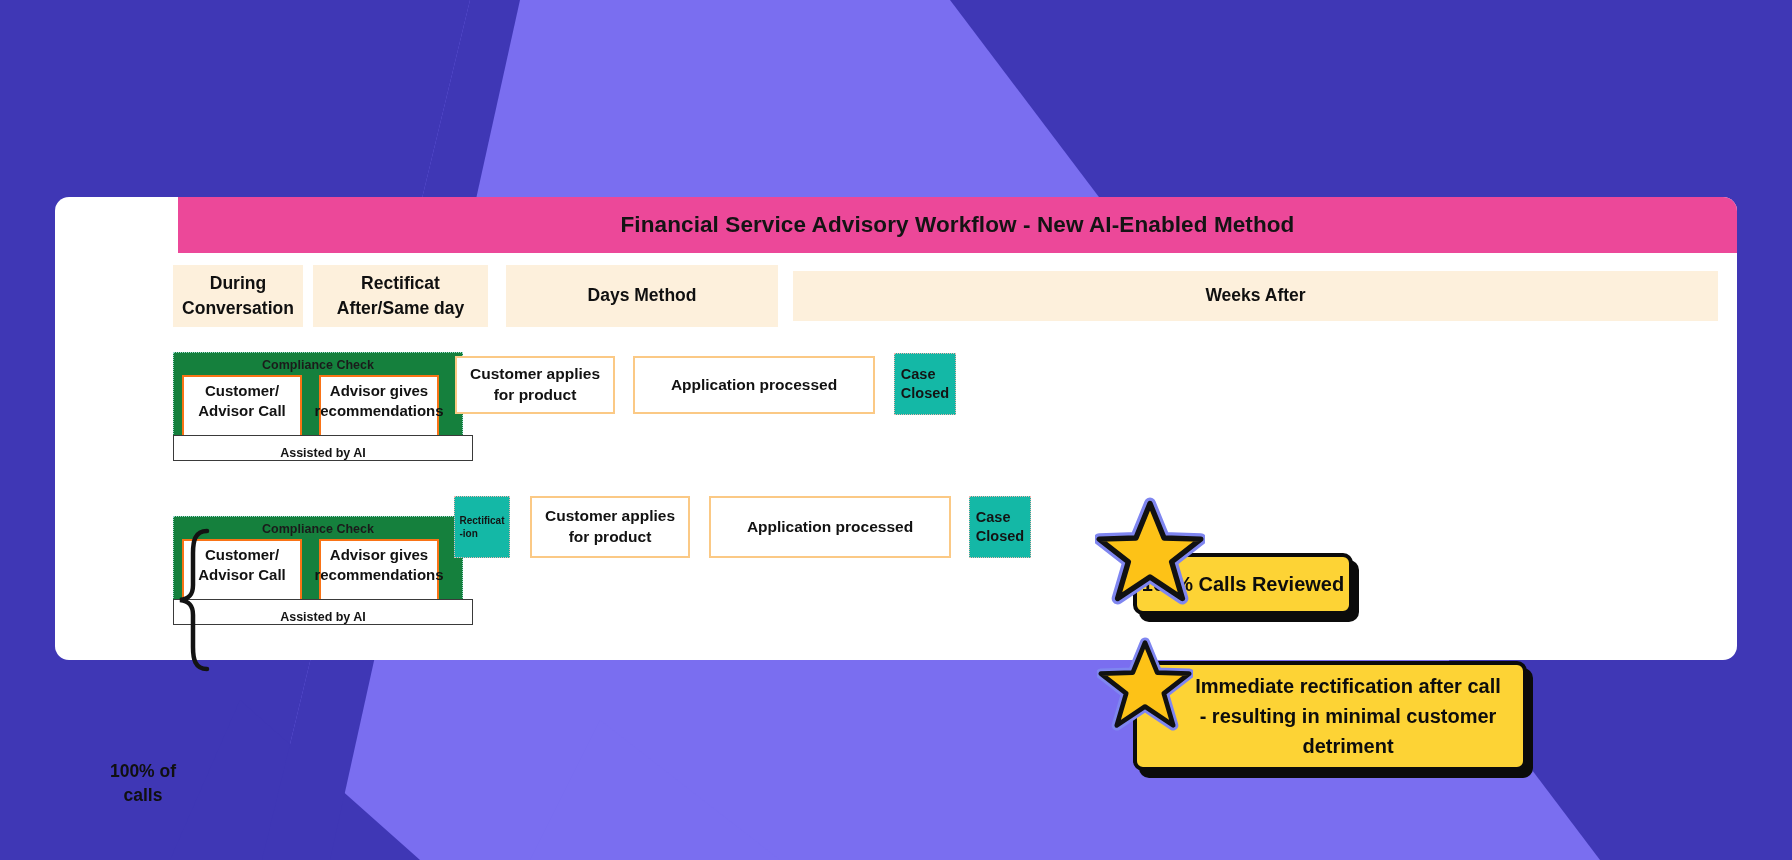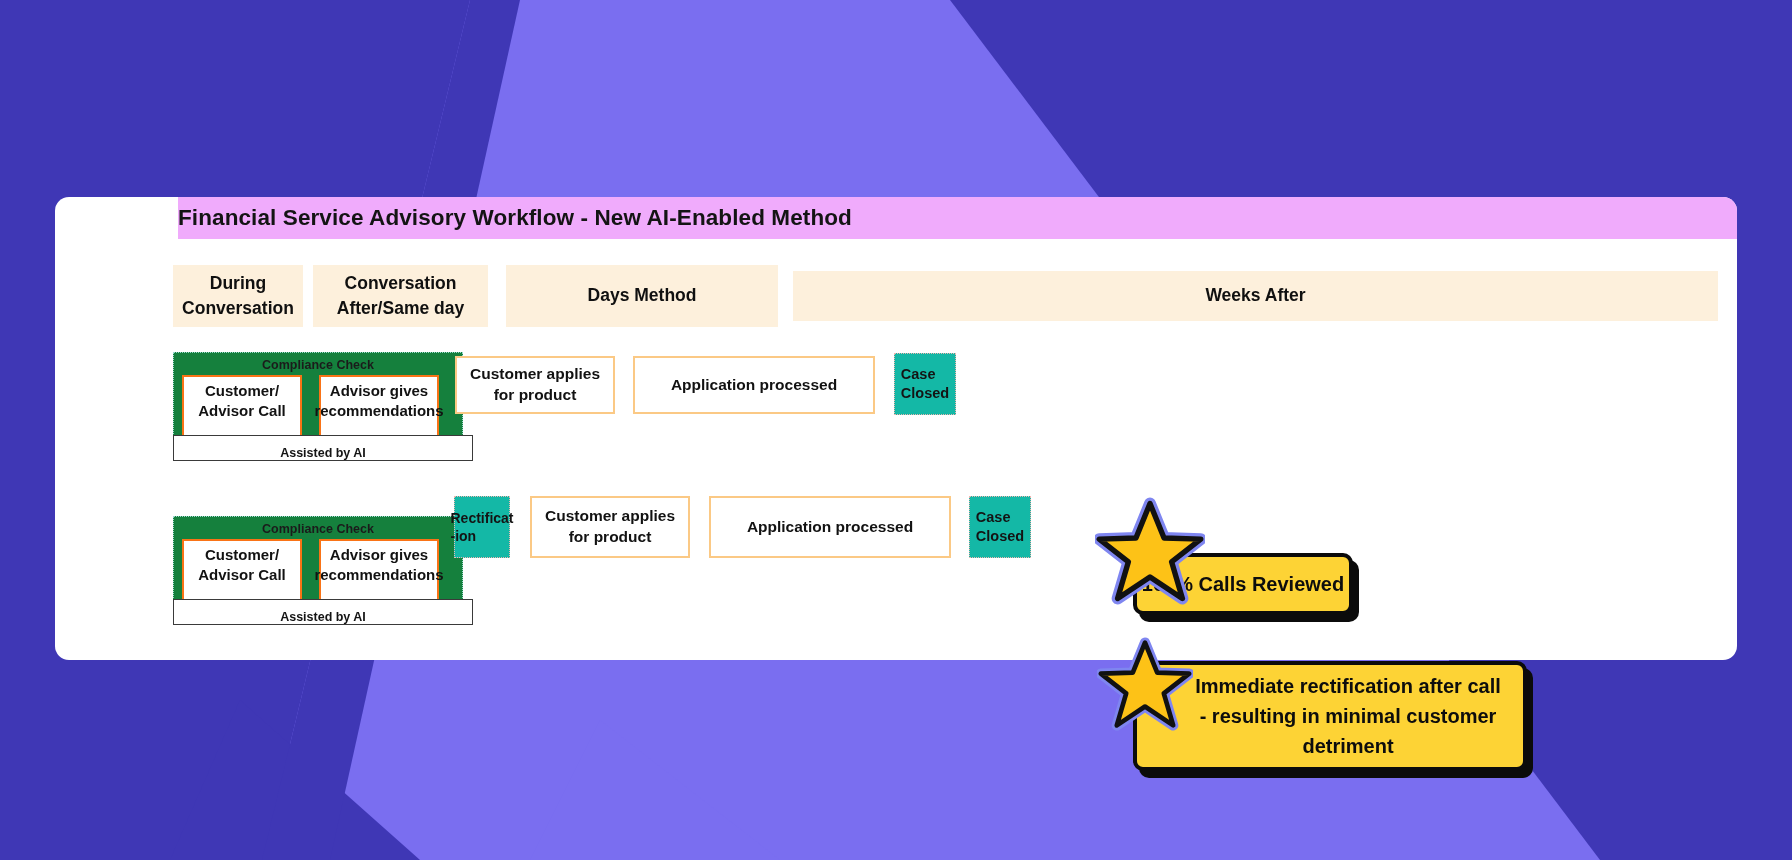--- a/index.html
+++ b/index.html
@@ -21,23 +21,23 @@
     left: 55px; top: 197px;
     width: 1682px; height: 463px;
     background: #ffffff;
     border-radius: 14px 14px 14px 14px;
   }
 
   
   #title-band {
     position: absolute;
     left: 123px; top: 0px;
-    width: 1559px; height: 42px;
-    background: #f0abfc;
-    display: flex; align-items: center; 
+    width: 1559px; height: 56px;
+    background: #ec4899;
+    display: flex; align-items: center; justify-content: center;
     border-top-right-radius: 14px;
   }
   #title-band .t {
     font-size: 22.5px; font-weight: 700; color: #141414;
     letter-spacing: .1px;
   }
 
   
   .phase {
     position: absolute;
@@ -103,21 +103,21 @@
   .pinkbox {
     position: absolute;
     background: #14b8a6;
     border: 1px dotted #eeb6b2;
     display: flex; align-items: center; justify-content: center;
     text-align: left;
     font-size: 14.5px; font-weight: 700; color: #141414;
     line-height: 1.3;
     padding: 3px 20px;
   }
-  .pinkbox.small { font-size: 14px; }
+  .pinkbox.small { font-size: 10px; }
 
   
   #brace-wrap { position: absolute; left: 40px; top: 330px; width: 130px; height: 145px; }
   #brace-label {
     position: absolute; left: 0px; top: 233px; width: 96px;
     text-align: center;
     font-size: 17.5px; font-weight: 700; color: #101010; line-height: 1.35;
   }
 
   
@@ -156,21 +156,21 @@
 <div id="card">
 
   <div id="title-band">
     <span class="t">Financial Service Advisory Workflow - New AI-Enabled Method</span>
   </div>
 
   <div class="phase" id="phase-0">
     <span>During Conversation</span>
   </div>
   <div class="phase" id="phase-1">
-    <span>Conversation After/Same day</span>
+    <span>Rectificat After/Same day</span>
   </div>
   <div class="phase" id="phase-2">
     <span>Days Method</span>
   </div>
   <div class="phase" id="phase-3">
     <span>Weeks After</span>
   </div>
 
   <div class="compliance" style="left:118px; top:155px;">
     <div class="cc-label">Compliance Check</div>
@@ -234,14 +234,21 @@
 
   <svg class="star" id="star-1" viewBox="0 0 100 100">
     <polygon points="50,6 63,38 97,39 70,60 80,94 50,74 20,94 30,60 3,39 37,38" fill="#fdc217" stroke="#7f86f0" stroke-width="11" stroke-linejoin="round"></polygon>
     <polygon points="50,6 63,38 97,39 70,60 80,94 50,74 20,94 30,60 3,39 37,38" fill="#fdc217" stroke="#111111" stroke-width="5" stroke-linejoin="round"></polygon>
   </svg>
   <svg class="star" id="star-2" viewBox="0 0 100 100">
     <polygon points="50,6 63,38 97,39 70,60 80,94 50,74 20,94 30,60 3,39 37,38" fill="#fdc217" stroke="#7f86f0" stroke-width="11" stroke-linejoin="round"></polygon>
     <polygon points="50,6 63,38 97,39 70,60 80,94 50,74 20,94 30,60 3,39 37,38" fill="#fdc217" stroke="#111111" stroke-width="5" stroke-linejoin="round"></polygon>
   </svg>
 
+  <div id="brace-wrap">
+    <svg width="130" height="145" viewBox="0 0 130 145">
+      <path d="M112,4 C100,4 98,14 98,26 L98,58 C98,68 94,72 85,73
+               C94,74 98,78 98,88 L98,120 C98,132 100,142 112,142" fill="none" stroke="#131313" stroke-width="4.5" stroke-linecap="round"></path>
+    </svg>
+    <div id="brace-label">100% of calls</div>
+  </div>
 
 </div>
 
 </body></html>

